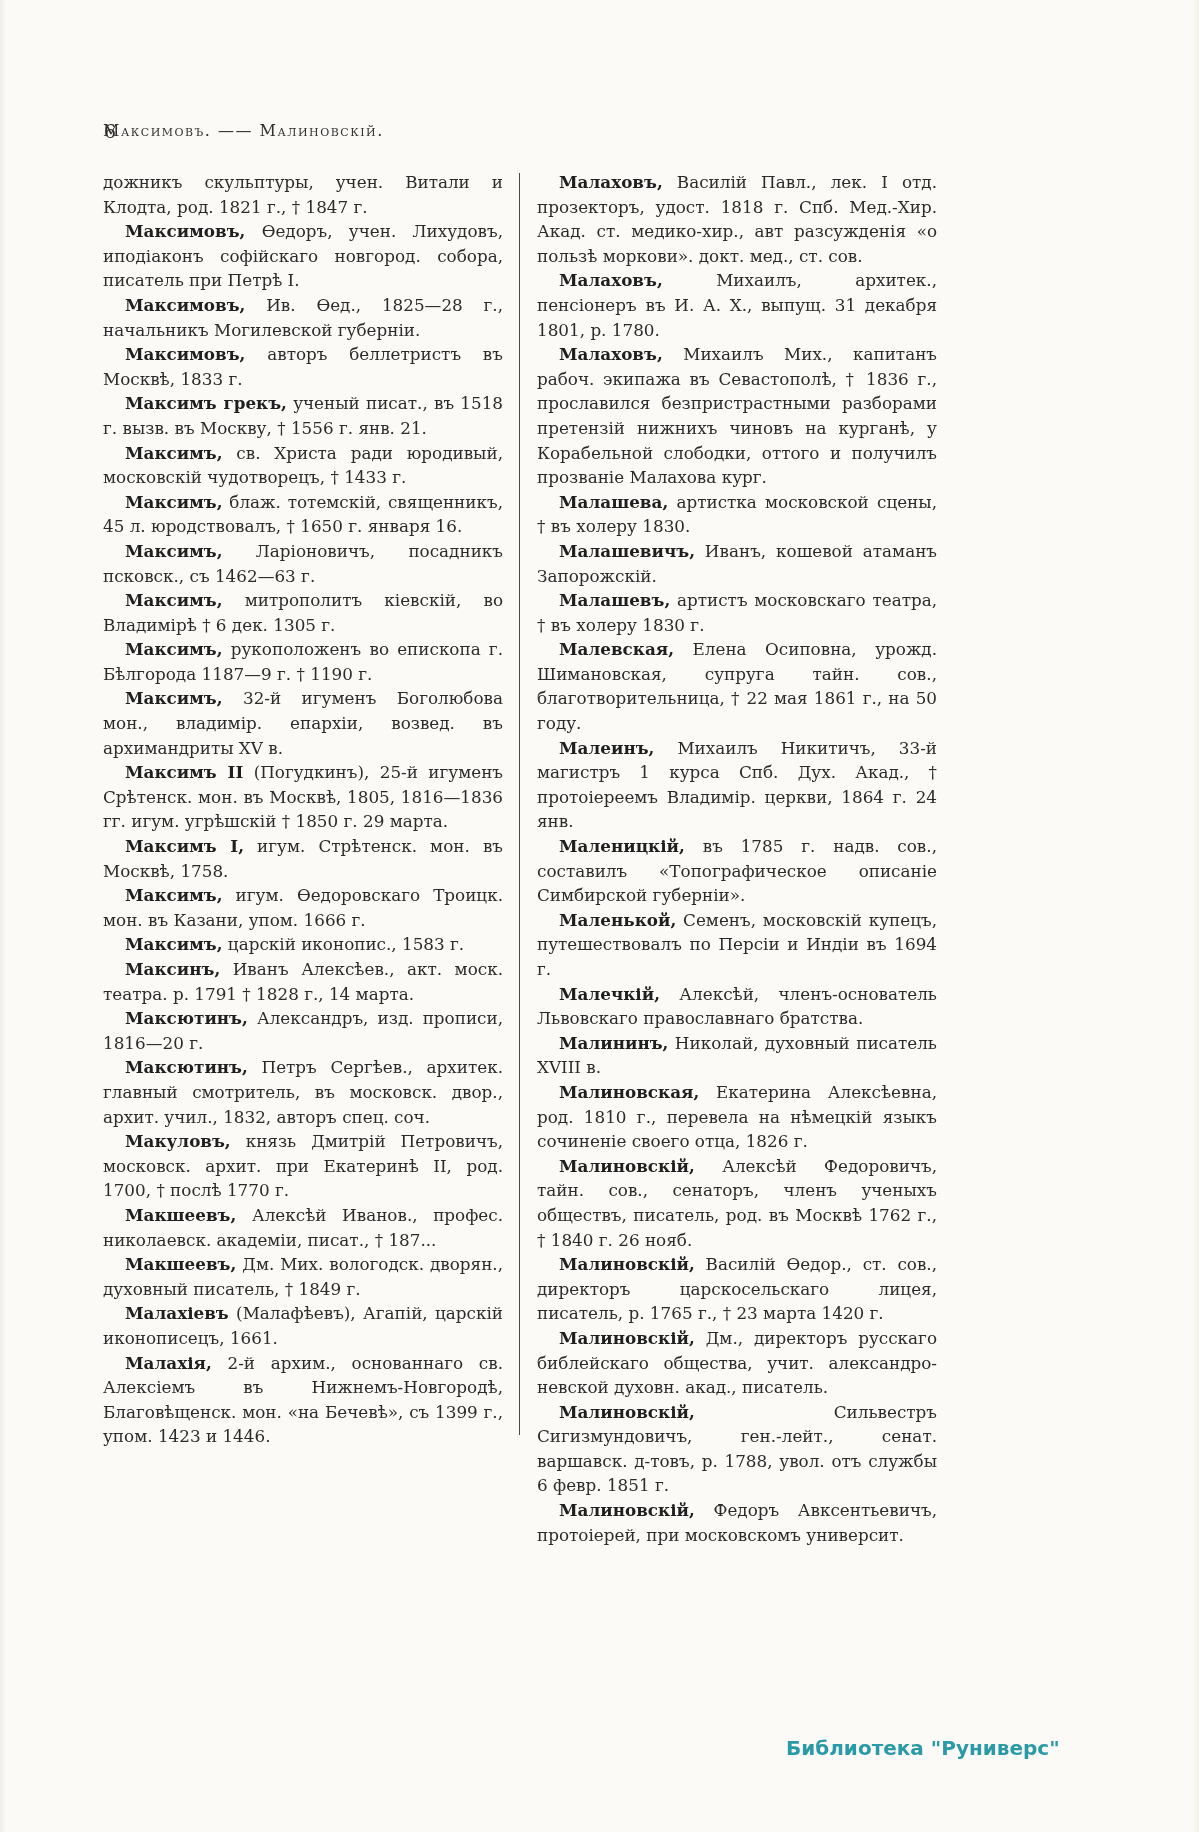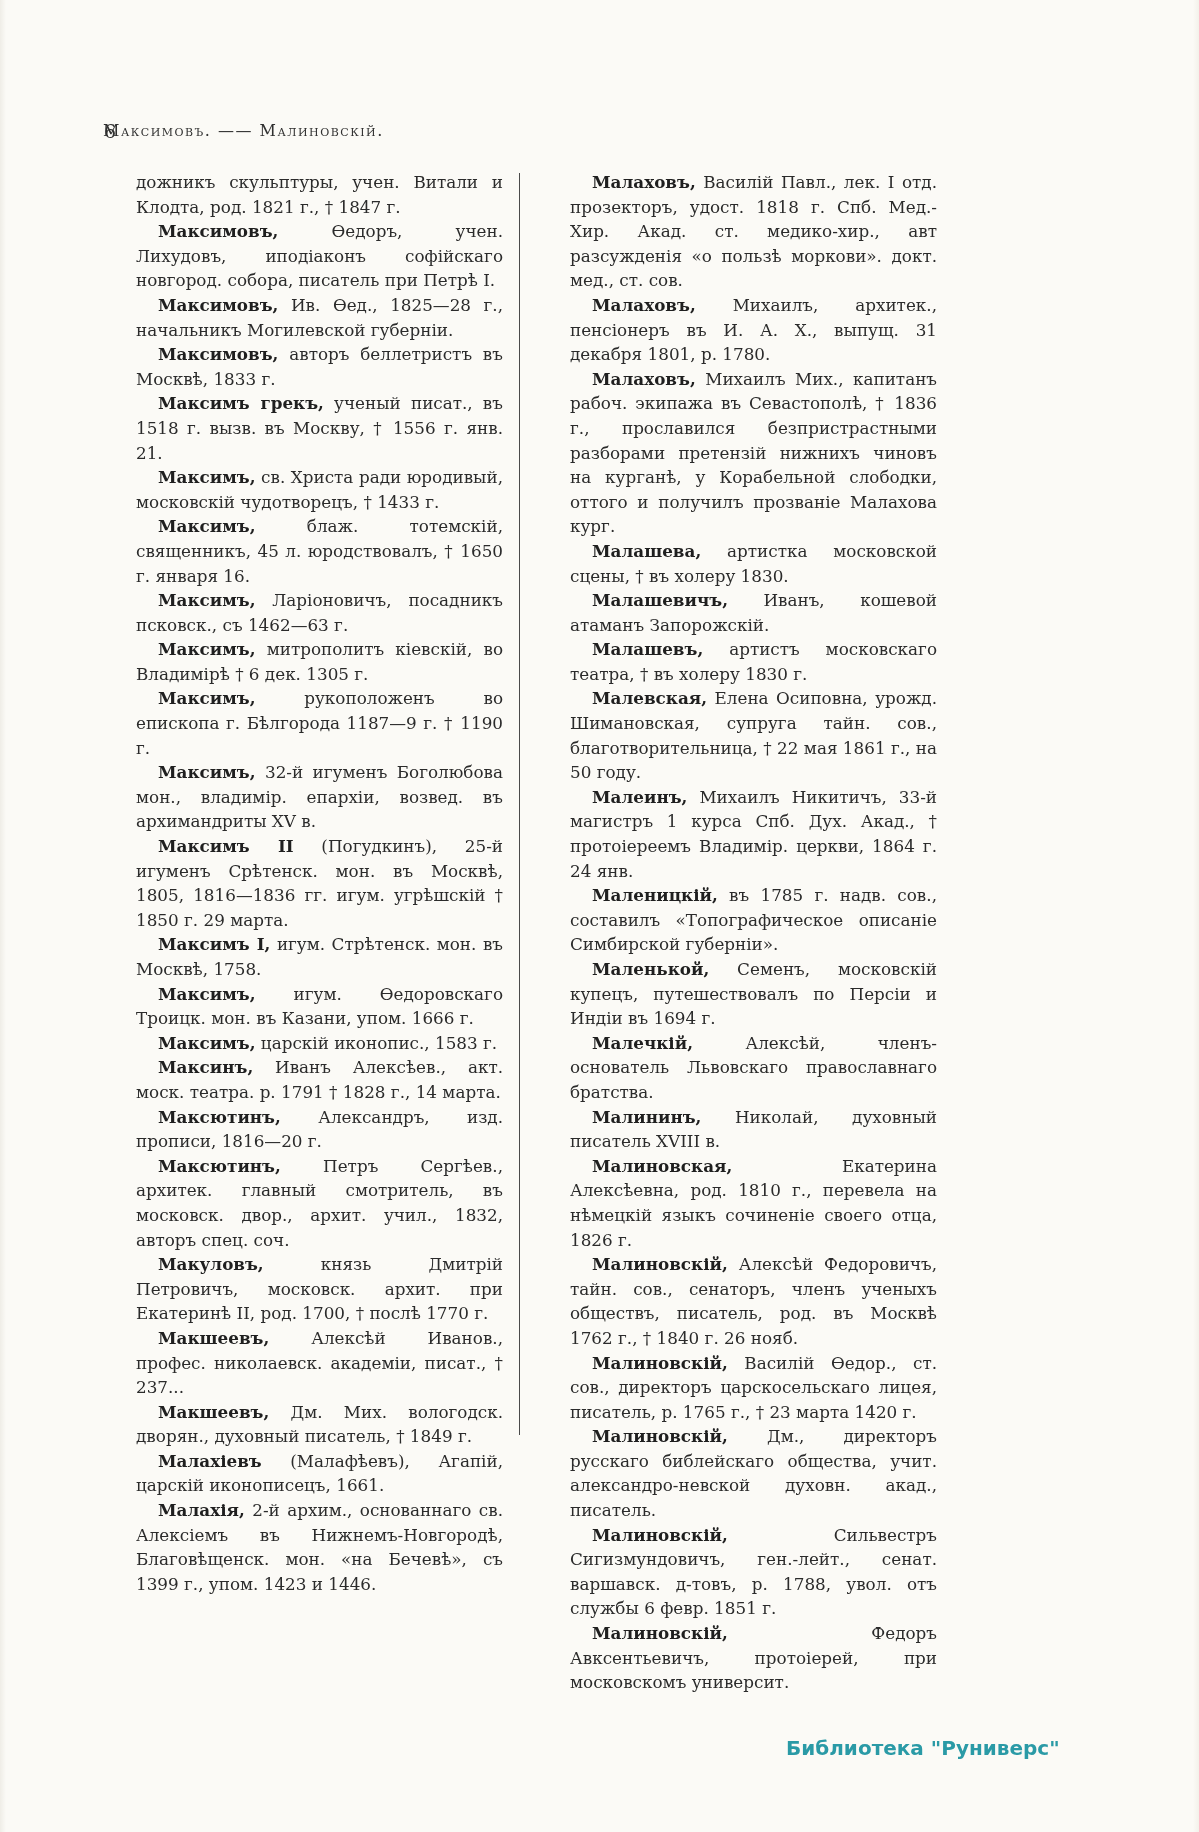--- a/index.html
+++ b/index.html
@@ -42,21 +42,20 @@
   }
   .columns {
     display: flex;
     gap: 34px;
   }
   .column {
     width: 400px;
     font-size: 16.8px;
     line-height: 24.6px;
     text-align: justify;
-    margin-left: 33px;
   }
   .column-divider {
     position: absolute;
     top: 173px;
     left: 519px;
     width: 1px;
     height: 1262px;
     background: #4a4a4a;
   }
   .entry { text-indent: 22px; }
@@ -99,21 +98,21 @@
           <p class="entry"><b>Максимъ,</b><span> рукоположенъ во епископа г. Бѣлгорода 1187—9 г. † 1190 г.</span></p>
           <p class="entry"><b>Максимъ,</b><span> 32-й игуменъ Боголюбова мон., владимір. епархіи, возвед. въ архимандриты XV в.</span></p>
           <p class="entry"><b>Максимъ II</b><span> (Погудкинъ), 25-й игуменъ Срѣтенск. мон. въ Москвѣ, 1805, 1816—1836 гг. игум. угрѣшскій † 1850 г. 29 марта.</span></p>
           <p class="entry"><b>Максимъ I,</b><span> игум. Стрѣтенск. мон. въ Москвѣ, 1758.</span></p>
           <p class="entry"><b>Максимъ,</b><span> игум. Ѳедоровскаго Троицк. мон. въ Казани, упом. 1666 г.</span></p>
           <p class="entry"><b>Максимъ,</b><span> царскій иконопис., 1583 г.</span></p>
           <p class="entry"><b>Максинъ,</b><span> Иванъ Алексѣев., акт. моск. театра. р. 1791 † 1828 г., 14 марта.</span></p>
           <p class="entry"><b>Максютинъ,</b><span> Александръ, изд. прописи, 1816—20 г.</span></p>
           <p class="entry"><b>Максютинъ,</b><span> Петръ Сергѣев., архитек. главный смотритель, въ московск. двор., архит. учил., 1832, авторъ спец. соч.</span></p>
           <p class="entry"><b>Макуловъ,</b><span> князь Дмитрій Петровичъ, московск. архит. при Екатеринѣ II, род. 1700, † послѣ 1770 г.</span></p>
-          <p class="entry"><b>Макшеевъ,</b><span> Алексѣй Иванов., профес. николаевск. академіи, писат., † 237...</span></p>
+          <p class="entry"><b>Макшеевъ,</b><span> Алексѣй Иванов., профес. николаевск. академіи, писат., † 187...</span></p>
           <p class="entry"><b>Макшеевъ,</b><span> Дм. Мих. вологодск. дворян., духовный писатель, † 1849 г.</span></p>
           <p class="entry"><b>Малахіевъ</b><span> (Малафѣевъ), Агапій, царскій иконописецъ, 1661.</span></p>
           <p class="entry"><b>Малахія,</b><span> 2-й архим., основаннаго св. Алексіемъ въ Нижнемъ-Новгородѣ, Благовѣщенск. мон. «на Бечевѣ», съ 1399 г., упом. 1423 и 1446.</span></p>
         </div>
       <div class="column">
           <p class="entry"><b>Малаховъ,</b><span> Василій Павл., лек. I отд. прозекторъ, удост. 1818 г. Спб. Мед.-Хир. Акад. ст. медико-хир., авт разсужденія «о пользѣ моркови». докт. мед., ст. сов.</span></p>
           <p class="entry"><b>Малаховъ,</b><span> Михаилъ, архитек., пенсіонеръ въ И. А. Х., выпущ. 31 декабря 1801, р. 1780.</span></p>
           <p class="entry"><b>Малаховъ,</b><span> Михаилъ Мих., капитанъ рабоч. экипажа въ Севастополѣ, † 1836 г., прославился безпристрастными разборами претензій нижнихъ чиновъ на курганѣ, у Корабельной слободки, оттого и получилъ прозваніе Малахова кург.</span></p>
           <p class="entry"><b>Малашева,</b><span> артистка московской сцены, † въ холеру 1830.</span></p>
           <p class="entry"><b>Малашевичъ,</b><span> Иванъ, кошевой атаманъ Запорожскій.</span></p>

